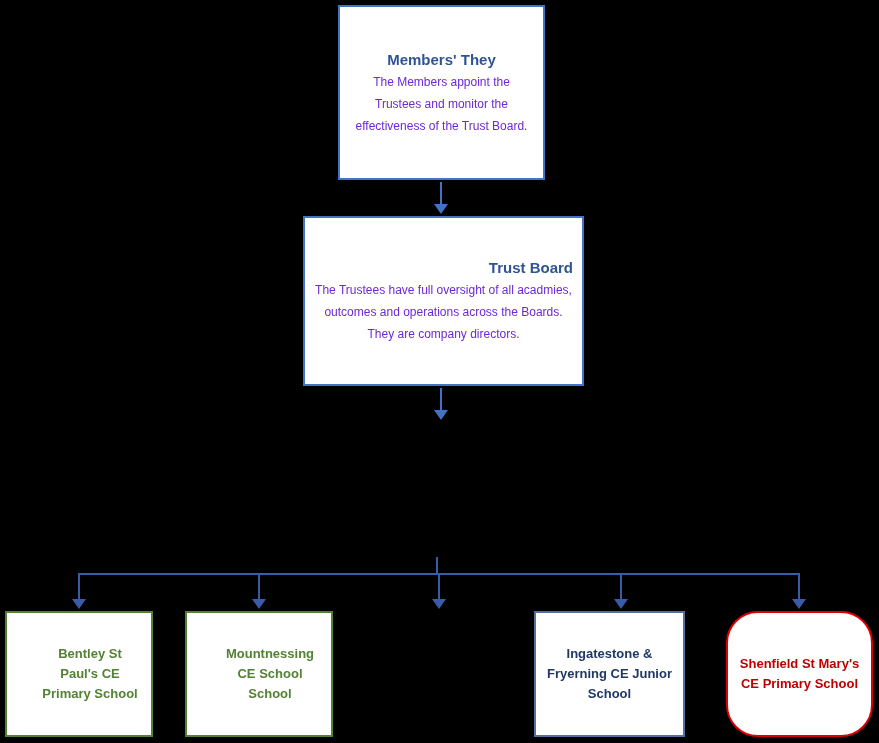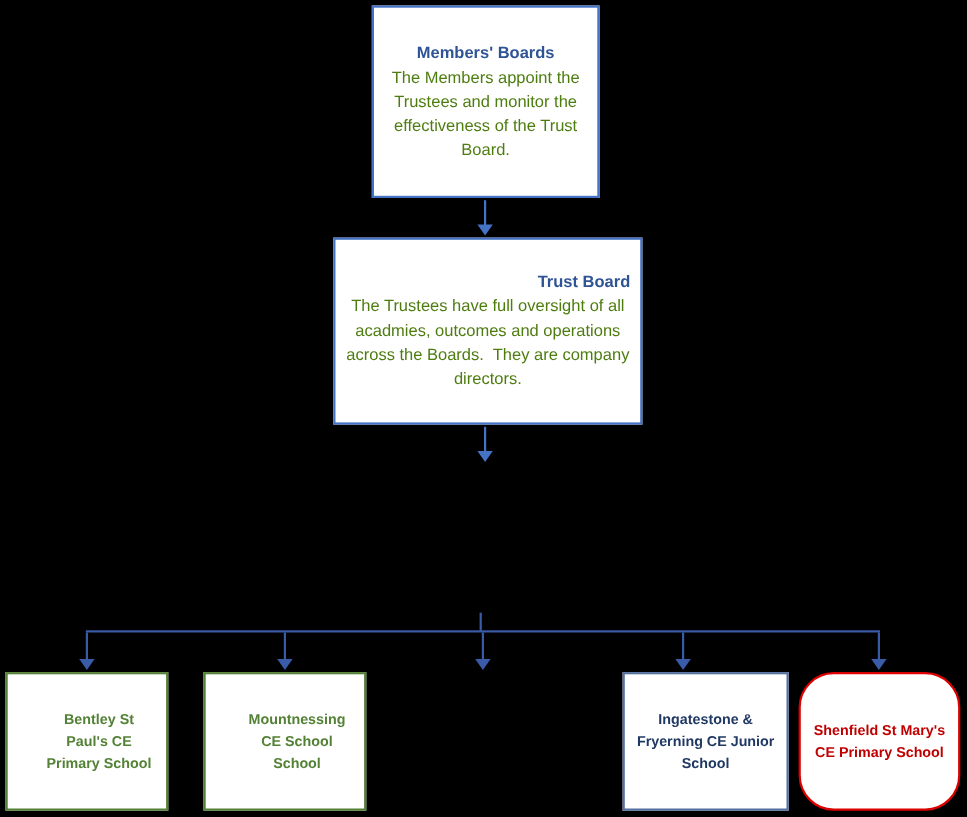--- a/index.html
+++ b/index.html
@@ -9,32 +9,32 @@
   }
   .level-box {
     position:absolute; background:#ffffff; border:2px solid #4472C4;
     box-sizing:border-box; display:flex; flex-direction:column;
     justify-content:center; text-align:center; padding:0 9px;
   }
   .level-box.members { left:338px; top:5px;   width:207px; height:175px; }
   .level-box.trust   { left:303px; top:216px; width:281px; height:170px;align-items:flex-end; }
   .level-box.local   { left:288px; top:421px; width:304px; height:135px; }
   .level-title { font-weight:bold; color:#2F5496; font-size:15px; line-height:22px; }
-  .level-body  { color:#4d7c0f; font-size:15px; line-height:22px; white-space:pre-wrap; }
+  .level-body  { color:#6d28d9; font-size:12px; line-height:22px; white-space:pre-wrap; }
 
   .school-box {
     position:absolute; top:611px; width:148px; height:126px; background:#ffffff;
     border:2px solid; box-sizing:border-box; display:flex; align-items:center;
     justify-content:center; text-align:center; font-weight:bold; font-size:13px;
     line-height:20px; padding:4px 10px;
   }
   .pos-1 { left:5px;   }
   .pos-2 { left:185px; }
   .pos-3 { left:365px; }
-  .pos-4 { left:566px; width:151px; }
+  .pos-4 { left:534px; width:151px; }
   .pos-5 { left:726px; width:147px; }
   .c-green { border-color:#538135; color:#538135;padding-left:32px; }
   .c-blue  { border-color:#2E75B6; color:#2E75B6; }
   .c-navy  { border-color:#54709E; color:#1F3864; }
   .c-red   { border-color:#DD0000; color:#C00000;border-radius:32px; }
 
   .vline { position:absolute; width:2px; background:#4472C4; }
   .hline { position:absolute; height:2px; background:#3A5CA8; }
   .tree  { background:#3A5CA8; }
   .arrowhead {
@@ -59,21 +59,21 @@
   .drop-head { top:599px; }
   .dh1 { left:72px; } .dh2 { left:252px; } .dh3 { left:432px; }
   .dh4 { left:614px; } .dh5 { left:792px; }
 </style>
 </head>
 <body>
 
 <div class="canvas">
 
   <div class="level-box members">
-    <div class="level-title">Members' Boards</div>
+    <div class="level-title">Members' They</div>
     <div class="level-body">The Members appoint the Trustees and monitor the effectiveness of the Trust Board.</div>
   </div>
 
   <div class="vline a1-line"></div>
   <div class="arrowhead a1-head"></div>
 
   <div class="level-box trust">
     <div class="level-title">Trust Board</div>
     <div class="level-body">The Trustees have full oversight of all acadmies, outcomes and operations across the Boards.  They are company directors.</div>
   </div>

